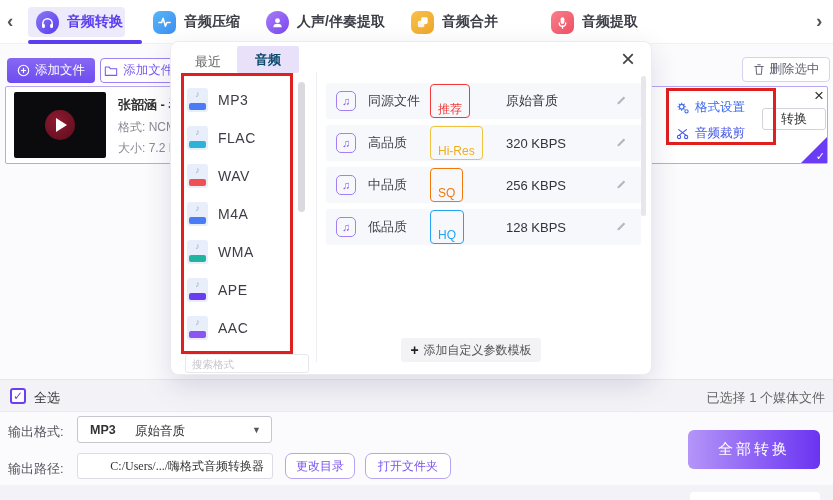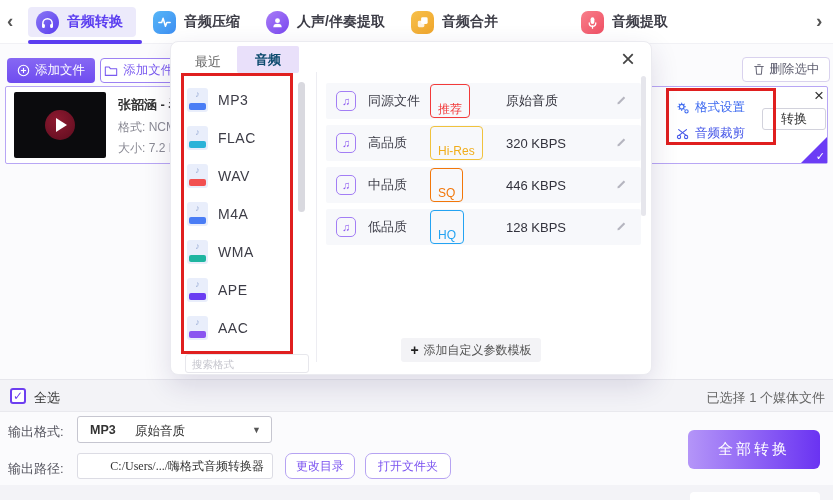--- a/index.html
+++ b/index.html
@@ -11,25 +11,25 @@
   }
 
   
   #topbar { position:absolute; left:0; top:0; width:833px; height:44px;
     background:#fff; border-bottom:1px solid #f1f1f5; z-index:3; }
   .nav-chev { position:absolute; top:10px; font-size:19px; font-weight:bold; color:#555; cursor:pointer; }
   #nav-back { left:7px; }
   #nav-fwd  { left:816px; }
   .tab { position:absolute; top:7px; height:30px; display:flex; align-items:center; gap:8px; cursor:pointer; }
   .tab .tlabel { font-size:14px; color:#3c3c46; font-weight:bold; white-space:nowrap; }
-  #tab-0 { left:28px; width:108px; background:#eceafb; border-radius:4px; padding-left:8px; }
+  #tab-0 { left:28px; width:97px; background:#eceafb; border-radius:4px; padding-left:8px; }
   #tab-0 .tlabel { color:#5b3df0; }
   #tab-underline { position:absolute; left:28px; top:40px; width:114px; height:4px;
     background:#5b3df0; border-radius:2px; }
-  #tab-1 { left:153px; } #tab-2 { left:266px; } #tab-3 { left:411px; } #tab-4 { left:536px;padding-left:45px; }
+  #tab-1 { left:153px; } #tab-2 { left:266px; } #tab-3 { left:411px; } #tab-4 { left:506px;padding-left:45px; }
   .ticon { width:23px; height:23px; border-radius:7px; display:flex; align-items:center; justify-content:center; flex:none; }
   .ti-convert { background:linear-gradient(135deg,#8a78f5,#5a3cee); border-radius:50%; }
   .ti-compress { background:linear-gradient(135deg,#57b6f7,#3d8ef2); }
   .ti-vocal { background:linear-gradient(135deg,#a87cf6,#7a48f0); border-radius:50%; }
   .ti-merge { background:linear-gradient(135deg,#f7c04a,#f0a62c); }
   .ti-extract { background:linear-gradient(135deg,#f87f8b,#f04f63); }
 
   
   #btn-add-file { position:absolute; left:7px; top:58px; width:88px; height:25px;
     background:linear-gradient(180deg,#8668f3,#6f4cf0); border-radius:4px; color:#fff;
@@ -343,21 +343,21 @@
     <span class="q-edit">
         <svg width="13" height="13" viewBox="0 0 14 14">
           <path d="M3 10.2 9.4 3.8l1.6 1.6L4.6 11.8 2.6 12.2z" fill="#b5b5bf"></path>
         </svg>
       </span>
   </div>
   <div class="q-row" id="q-2">
     <span class="q-ic">♫</span>
     <span class="q-name">中品质</span>
     <span class="q-badge b-orange">SQ</span>
-    <span class="q-val">446 KBPS</span>
+    <span class="q-val">256 KBPS</span>
     <span class="q-edit">
         <svg width="13" height="13" viewBox="0 0 14 14">
           <path d="M3 10.2 9.4 3.8l1.6 1.6L4.6 11.8 2.6 12.2z" fill="#b5b5bf"></path>
         </svg>
       </span>
   </div>
   <div class="q-row" id="q-3">
     <span class="q-ic">♫</span>
     <span class="q-name">低品质</span>
     <span class="q-badge b-blue">HQ</span>

